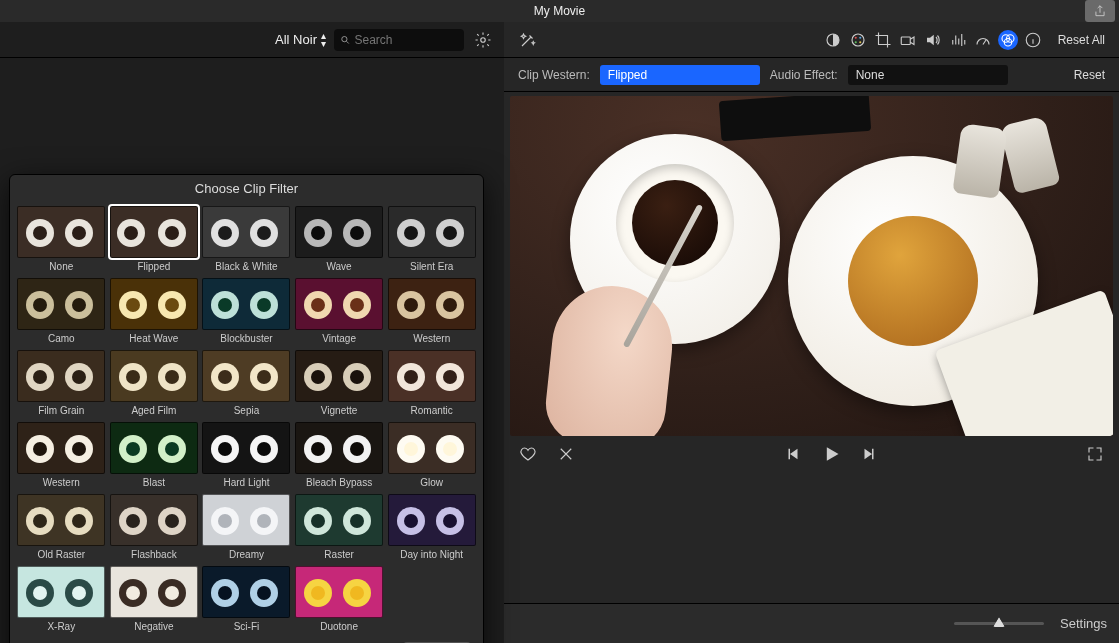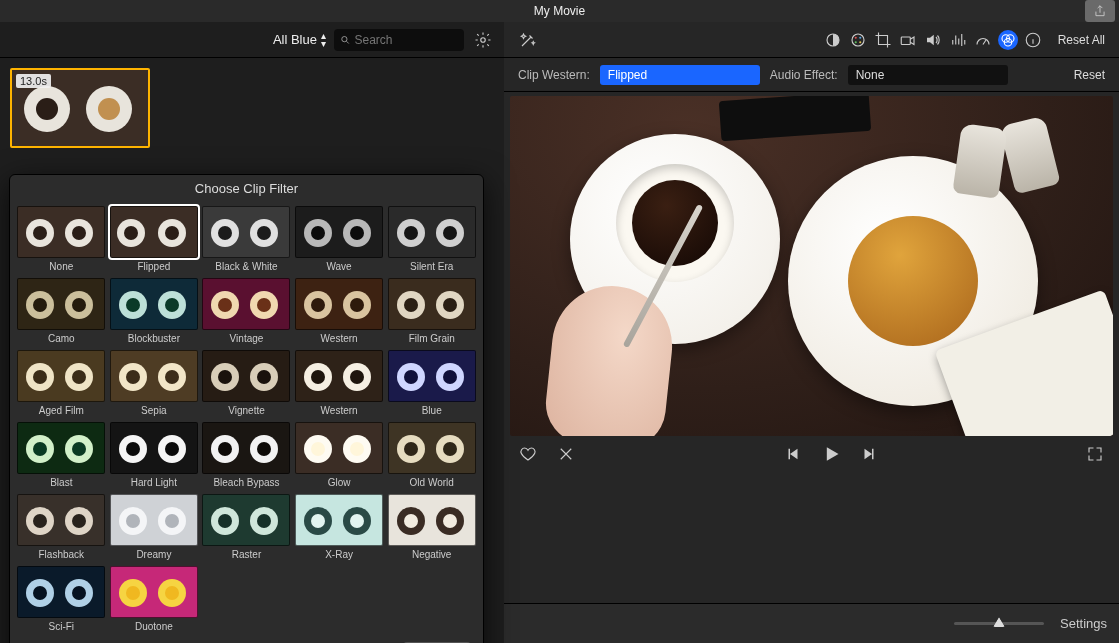--- a/index.html
+++ b/index.html
@@ -100,55 +100,40 @@
         <path class="s" d="M12 3v12M8 7l4-4 4 4M5 13v7h14v-7"></path>
       </svg>
   </div>
 </div>
 
 <div class="main">
 
   <div class="left-pane">
     <div class="browser-row">
       <div class="allclips">
-        <span>All Blue</span>
+        <span>All Noir</span>
         <span class="arrows">
             <span>▴</span>
             <span>▾</span>
           </span>
       </div>
       <div class="search-box">
         <svg viewBox="0 0 24 24">
             <circle cx="10" cy="10" r="6" class="s"></circle>
             <path d="M15 15l5 5" class="s"></path>
           </svg>
         <input placeholder="Search" style="">
       </div>
       <div class="gear-btn">
         <svg viewBox="0 0 24 24">
             <circle cx="12" cy="12" r="3" class="s"></circle>
             <path class="s" d="M12 2v3M12 19v3M4.2 4.2l2.1 2.1M17.7 17.7l2.1 2.1M2 12h3M19 12h3M4.2 19.8l2.1-2.1M17.7 6.3l2.1-2.1"></path>
           </svg>
       </div>
     </div>
-    <div class="clip-area">
-      <div class="clip-thumb">
-        <div class="mini-plates">
-          <div class="half" style="background:#3b2d25">
-            <div class="circle" style="width:46px;height:46px;background:#e8e4dc;left:12px;top:16px"></div>
-            <div class="circle" style="width:22px;height:22px;background:#2a1e17;left:24px;top:28px"></div>
-          </div>
-          <div class="half" style="background:#3b2d25">
-            <div class="circle" style="width:46px;height:46px;background:#e8e4dc;left:6px;top:16px"></div>
-            <div class="circle" style="width:22px;height:22px;background:#c19050;left:18px;top:28px"></div>
-          </div>
-        </div>
-        <div class="dur">13.0s</div>
-      </div>
-    </div>
 
     <div class="filter-popup">
       <div class="hdr">Choose Clip Filter</div>
       <div class="filter-grid" id="filter-grid">
           <div class="filter-cell">
             <div class="thumb" style="background: rgb(59, 45, 37);">
               <div class="plates">
                 <div class="h">
                   <div class="circle" style="width:28px;height:28px;background:#e8e4dc;left:8px;top:12px"></div>
                   <div class="circle" style="width:14px;height:14px;background:#2a1e17;left:15px;top:19px"></div>
@@ -230,20 +215,35 @@
                 </div>
                 <div class="h">
                   <div class="circle" style="width:28px;height:28px;background:#cbbf9c;left:4px;top:12px"></div>
                   <div class="circle" style="width:14px;height:14px;background:#241b0d;left:11px;top:19px"></div>
                 </div>
               </div>
             </div>
             <div class="flabel">Camo</div>
           </div>
           <div class="filter-cell">
+            <div class="thumb" style="background: rgb(74, 49, 8);">
+              <div class="plates">
+                <div class="h">
+                  <div class="circle" style="width:28px;height:28px;background:#f7e7b0;left:8px;top:12px"></div>
+                  <div class="circle" style="width:14px;height:14px;background:#6a4a10;left:15px;top:19px"></div>
+                </div>
+                <div class="h">
+                  <div class="circle" style="width:28px;height:28px;background:#f7e7b0;left:4px;top:12px"></div>
+                  <div class="circle" style="width:14px;height:14px;background:#6a4a10;left:11px;top:19px"></div>
+                </div>
+              </div>
+            </div>
+            <div class="flabel">Heat Wave</div>
+          </div>
+          <div class="filter-cell">
             <div class="thumb" style="background: rgb(14, 42, 56);">
               <div class="plates">
                 <div class="h">
                   <div class="circle" style="width:28px;height:28px;background:#bde0d8;left:8px;top:12px"></div>
                   <div class="circle" style="width:14px;height:14px;background:#0a3a28;left:15px;top:19px"></div>
                 </div>
                 <div class="h">
                   <div class="circle" style="width:28px;height:28px;background:#bde0d8;left:4px;top:12px"></div>
                   <div class="circle" style="width:14px;height:14px;background:#0a3a28;left:11px;top:19px"></div>
                 </div>
@@ -335,50 +335,50 @@
                 </div>
                 <div class="h">
                   <div class="circle" style="width:28px;height:28px;background:#d8cdb8;left:4px;top:12px"></div>
                   <div class="circle" style="width:14px;height:14px;background:#1a120c;left:11px;top:19px"></div>
                 </div>
               </div>
             </div>
             <div class="flabel">Vignette</div>
           </div>
           <div class="filter-cell">
+            <div class="thumb" style="background: rgb(74, 48, 38);">
+              <div class="plates">
+                <div class="h">
+                  <div class="circle" style="width:28px;height:28px;background:#f2e6da;left:8px;top:12px"></div>
+                  <div class="circle" style="width:14px;height:14px;background:#321f17;left:15px;top:19px"></div>
+                </div>
+                <div class="h">
+                  <div class="circle" style="width:28px;height:28px;background:#f2e6da;left:4px;top:12px"></div>
+                  <div class="circle" style="width:14px;height:14px;background:#321f17;left:11px;top:19px"></div>
+                </div>
+              </div>
+            </div>
+            <div class="flabel">Romantic</div>
+          </div>
+          <div class="filter-cell">
             <div class="thumb" style="background: rgb(46, 34, 24);">
               <div class="plates">
                 <div class="h">
                   <div class="circle" style="width:28px;height:28px;background:#f5efe2;left:8px;top:12px"></div>
                   <div class="circle" style="width:14px;height:14px;background:#1e150d;left:15px;top:19px"></div>
                 </div>
                 <div class="h">
                   <div class="circle" style="width:28px;height:28px;background:#f5efe2;left:4px;top:12px"></div>
                   <div class="circle" style="width:14px;height:14px;background:#1e150d;left:11px;top:19px"></div>
                 </div>
               </div>
             </div>
             <div class="flabel">Western</div>
           </div>
           <div class="filter-cell">
-            <div class="thumb" style="background: rgb(26, 26, 74);">
-              <div class="plates">
-                <div class="h">
-                  <div class="circle" style="width:28px;height:28px;background:#cfd6ff;left:8px;top:12px"></div>
-                  <div class="circle" style="width:14px;height:14px;background:#10103a;left:15px;top:19px"></div>
-                </div>
-                <div class="h">
-                  <div class="circle" style="width:28px;height:28px;background:#cfd6ff;left:4px;top:12px"></div>
-                  <div class="circle" style="width:14px;height:14px;background:#10103a;left:11px;top:19px"></div>
-                </div>
-              </div>
-            </div>
-            <div class="flabel">Blue</div>
-          </div>
-          <div class="filter-cell">
             <div class="thumb" style="background: rgb(13, 42, 18);">
               <div class="plates">
                 <div class="h">
                   <div class="circle" style="width:28px;height:28px;background:#d2f0c9;left:8px;top:12px"></div>
                   <div class="circle" style="width:14px;height:14px;background:#0a3a22;left:15px;top:19px"></div>
                 </div>
                 <div class="h">
                   <div class="circle" style="width:28px;height:28px;background:#d2f0c9;left:4px;top:12px"></div>
                   <div class="circle" style="width:14px;height:14px;background:#0a3a22;left:11px;top:19px"></div>
                 </div>
@@ -437,21 +437,21 @@
                 <div class="h">
                   <div class="circle" style="width:28px;height:28px;background:#e6dcc0;left:8px;top:12px"></div>
                   <div class="circle" style="width:14px;height:14px;background:#2e2618;left:15px;top:19px"></div>
                 </div>
                 <div class="h">
                   <div class="circle" style="width:28px;height:28px;background:#e6dcc0;left:4px;top:12px"></div>
                   <div class="circle" style="width:14px;height:14px;background:#2e2618;left:11px;top:19px"></div>
                 </div>
               </div>
             </div>
-            <div class="flabel">Old World</div>
+            <div class="flabel">Old Raster</div>
           </div>
           <div class="filter-cell">
             <div class="thumb" style="background: rgb(56, 48, 42);">
               <div class="plates">
                 <div class="h">
                   <div class="circle" style="width:28px;height:28px;background:#ded4c6;left:8px;top:12px"></div>
                   <div class="circle" style="width:14px;height:14px;background:#28221c;left:15px;top:19px"></div>
                 </div>
                 <div class="h">
                   <div class="circle" style="width:28px;height:28px;background:#ded4c6;left:4px;top:12px"></div>
@@ -483,20 +483,35 @@
                   <div class="circle" style="width:28px;height:28px;background:#cfe6da;left:8px;top:12px"></div>
                   <div class="circle" style="width:14px;height:14px;background:#163028;left:15px;top:19px"></div>
                 </div>
                 <div class="h">
                   <div class="circle" style="width:28px;height:28px;background:#cfe6da;left:4px;top:12px"></div>
                   <div class="circle" style="width:14px;height:14px;background:#163028;left:11px;top:19px"></div>
                 </div>
               </div>
             </div>
             <div class="flabel">Raster</div>
+          </div>
+          <div class="filter-cell">
+            <div class="thumb" style="background: rgb(36, 26, 58);">
+              <div class="plates">
+                <div class="h">
+                  <div class="circle" style="width:28px;height:28px;background:#c6c0e6;left:8px;top:12px"></div>
+                  <div class="circle" style="width:14px;height:14px;background:#181030;left:15px;top:19px"></div>
+                </div>
+                <div class="h">
+                  <div class="circle" style="width:28px;height:28px;background:#c6c0e6;left:4px;top:12px"></div>
+                  <div class="circle" style="width:14px;height:14px;background:#181030;left:11px;top:19px"></div>
+                </div>
+              </div>
+            </div>
+            <div class="flabel">Day into Night</div>
           </div>
           <div class="filter-cell">
             <div class="thumb" style="background: rgb(198, 230, 224);">
               <div class="plates">
                 <div class="h">
                   <div class="circle" style="width:28px;height:28px;background:#2a4a46;left:8px;top:12px"></div>
                   <div class="circle" style="width:14px;height:14px;background:#e2f4f0;left:15px;top:19px"></div>
                 </div>
                 <div class="h">
                   <div class="circle" style="width:28px;height:28px;background:#2a4a46;left:4px;top:12px"></div>

